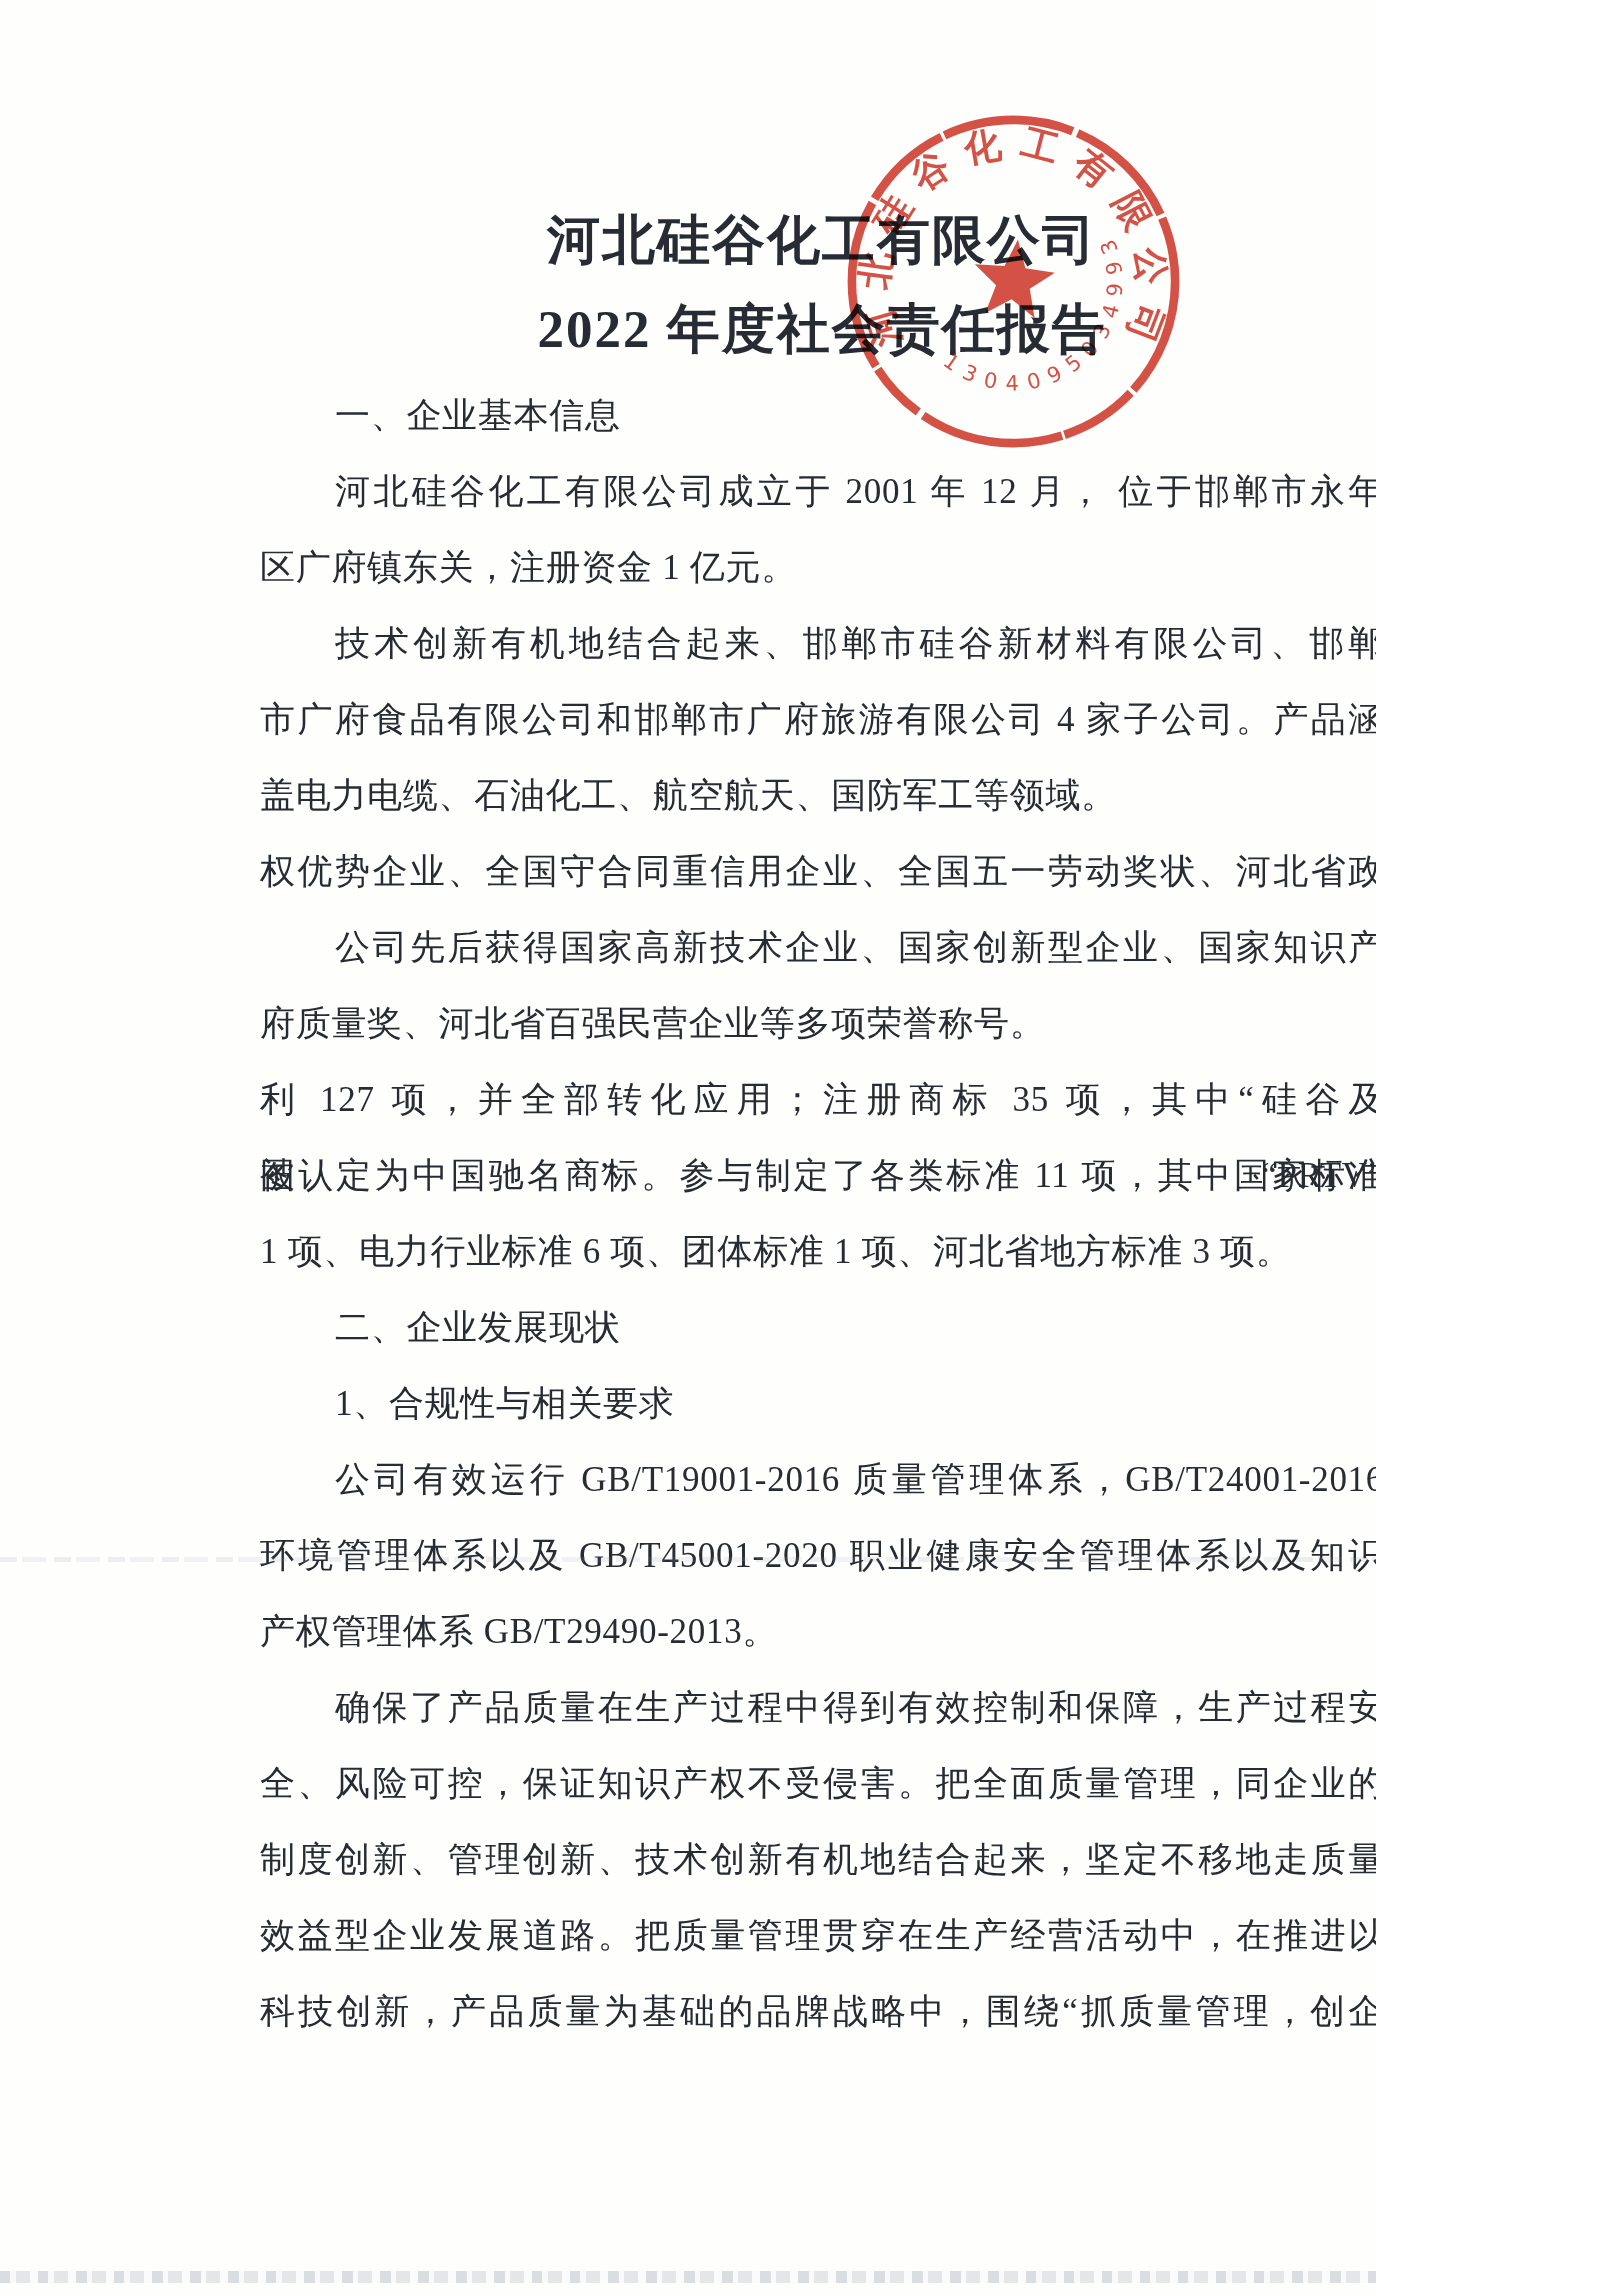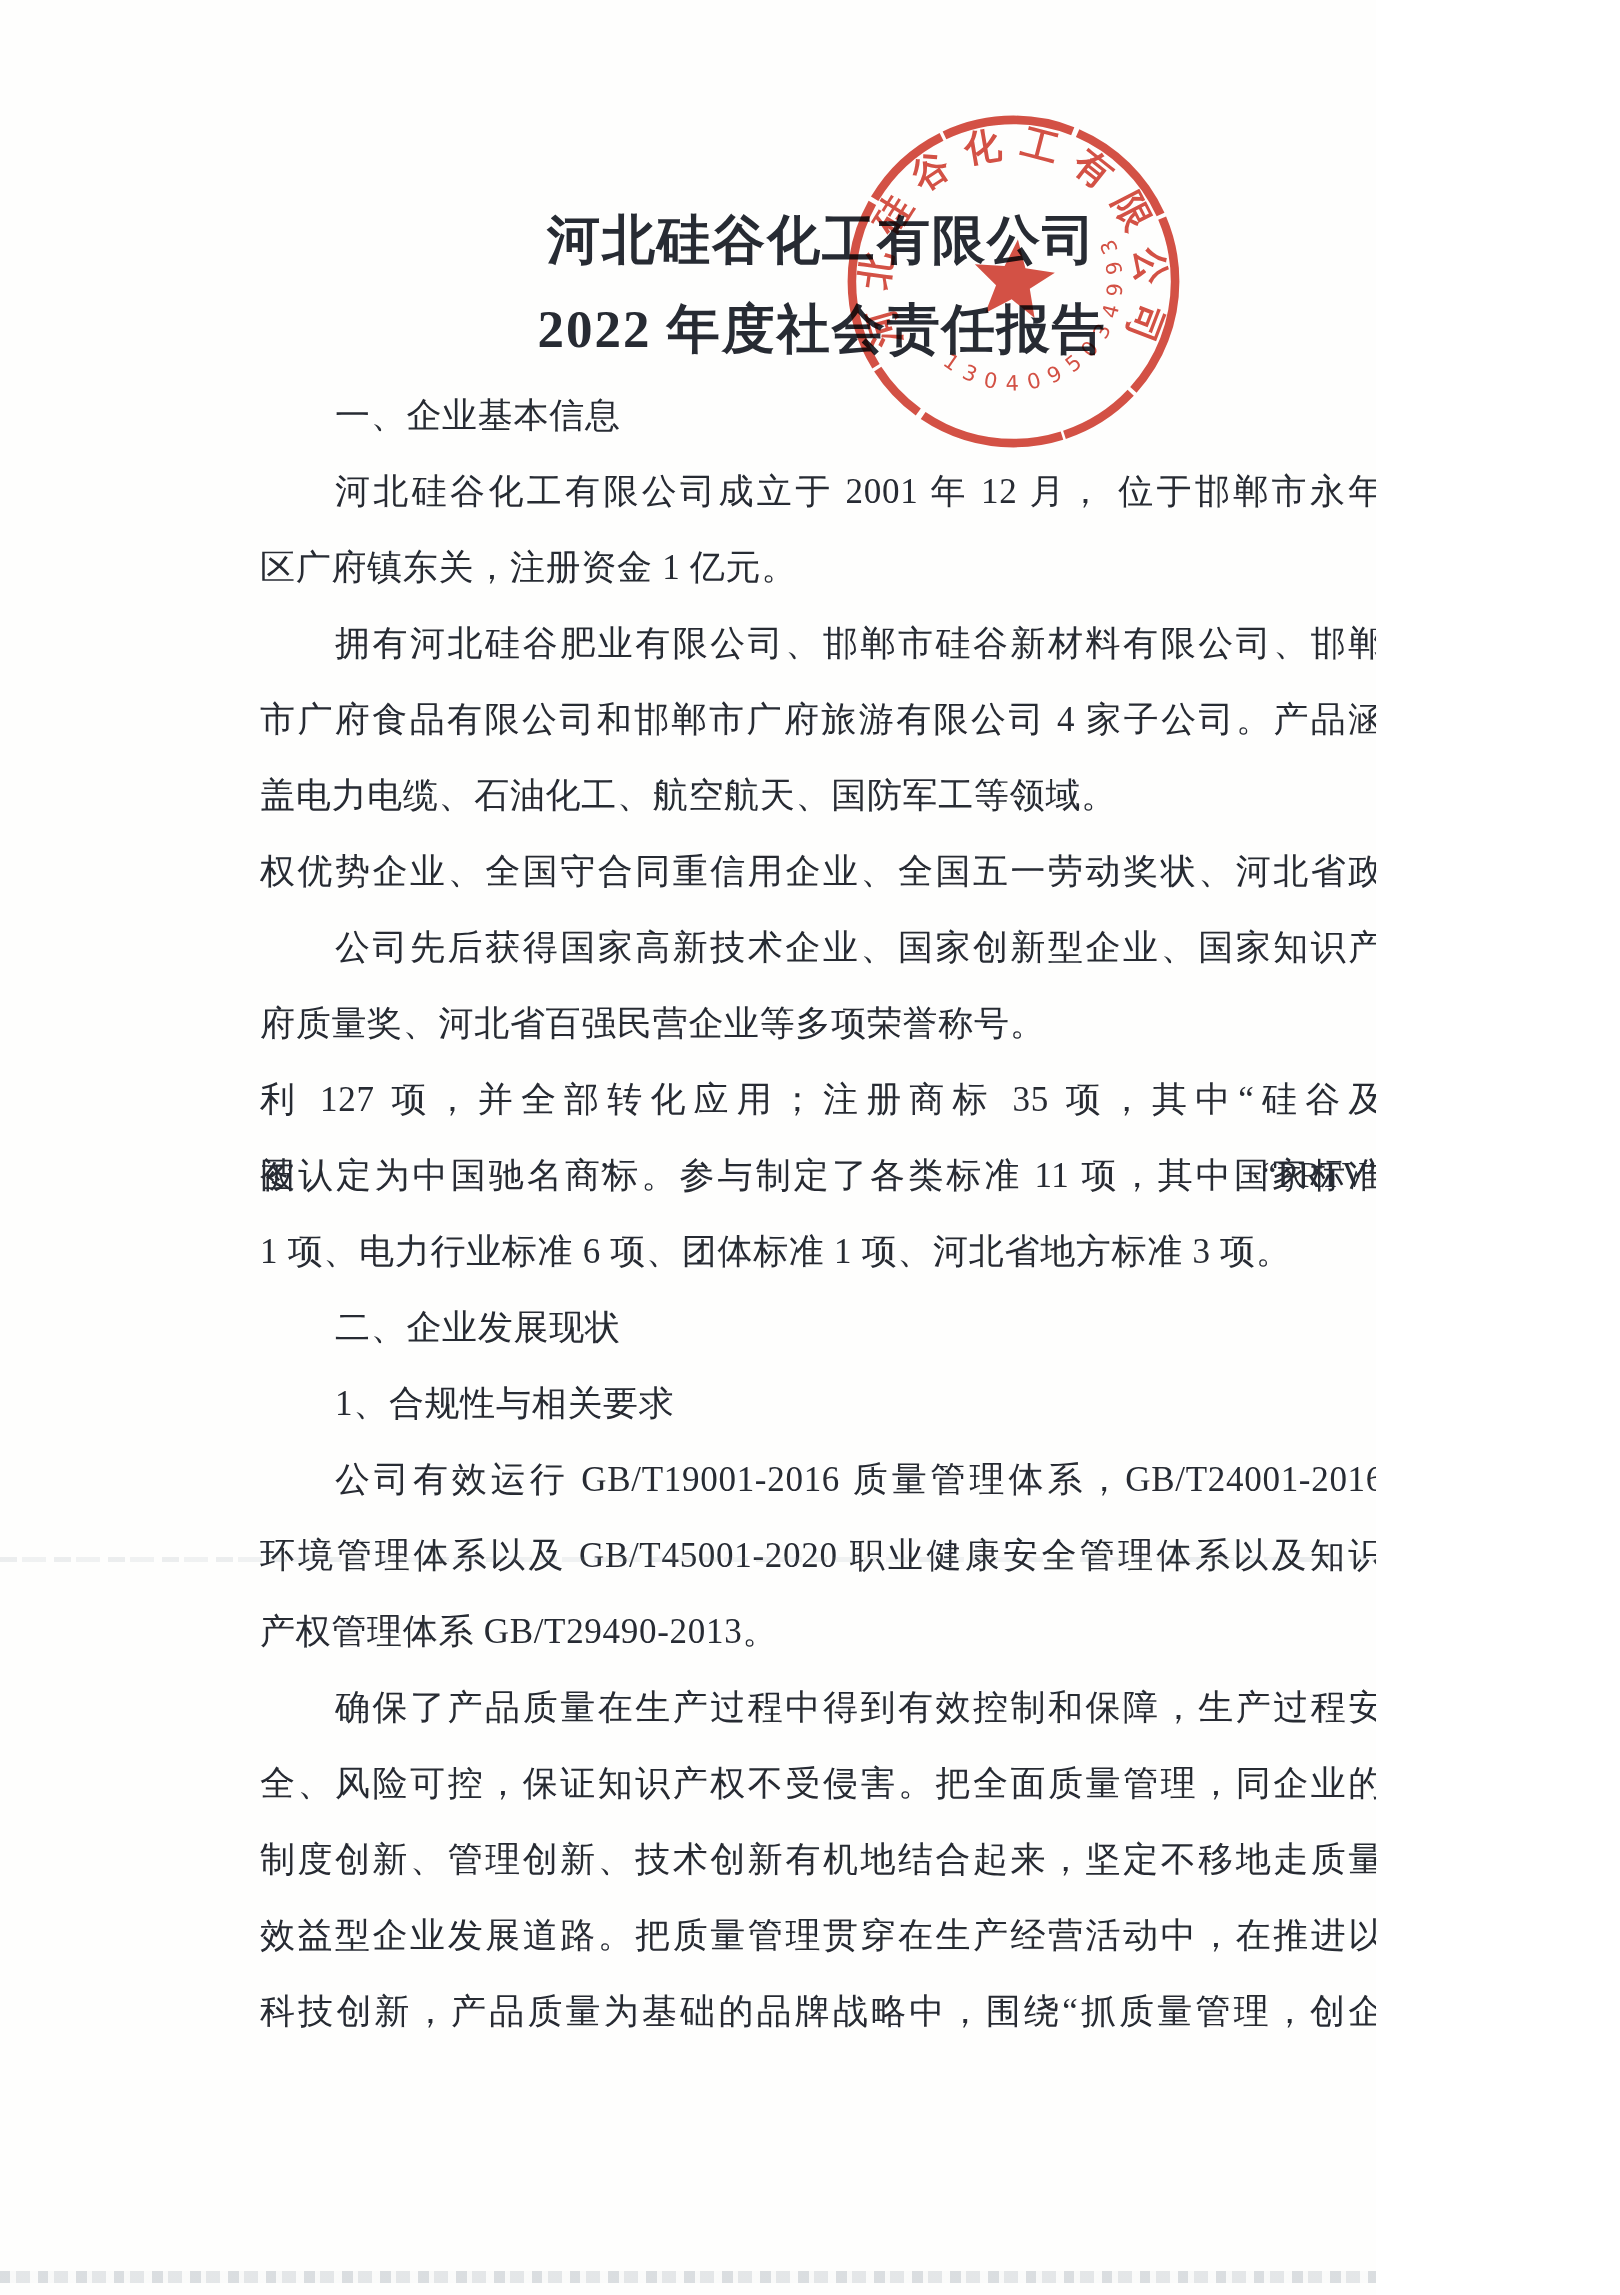--- a/index.html
+++ b/index.html
@@ -90,21 +90,21 @@
 <div id="page">
 
   <div class="title" id="title1">河北硅谷化工有限公司</div>
 
   <div class="title" id="title2">2022 年度社会责任报告</div>
 
   <div id="docbody">
       <div class="line indent bold">一、企业基本信息</div>
       <div class="line indent fill">河北硅谷化工有限公司成立于 2001 年 12 月， 位于邯郸市永年</div>
       <div class="line">区广府镇东关，注册资金 1 亿元。</div>
-      <div class="line indent fill">拥有河北硅谷肥业有限公司、邯郸市硅谷新材料有限公司、邯郸</div>
+      <div class="line indent fill">技术创新有机地结合起来、邯郸市硅谷新材料有限公司、邯郸</div>
       <div class="line fill">市广府食品有限公司和邯郸市广府旅游有限公司 4 家子公司。产品涵</div>
       <div class="line">盖电力电缆、石油化工、航空航天、国防军工等领域。</div>
       <div class="line fill">权优势企业、全国守合同重信用企业、全国五一劳动奖状、河北省政</div>
       <div class="line indent fill">公司先后获得国家高新技术企业、国家创新型企业、国家知识产</div>
       <div class="line">府质量奖、河北省百强民营企业等多项荣誉称号。</div>
       <div class="line fill">利 127 项，并全部转化应用；注册商标 35 项，其中“硅谷及图”、“PRTV”</div>
       <div class="line fill">被认定为中国驰名商标。参与制定了各类标准 11 项，其中国家标准</div>
       <div class="line">1 项、电力行业标准 6 项、团体标准 1 项、河北省地方标准 3 项。</div>
       <div class="line indent bold">二、企业发展现状</div>
       <div class="line indent">1、合规性与相关要求</div>

